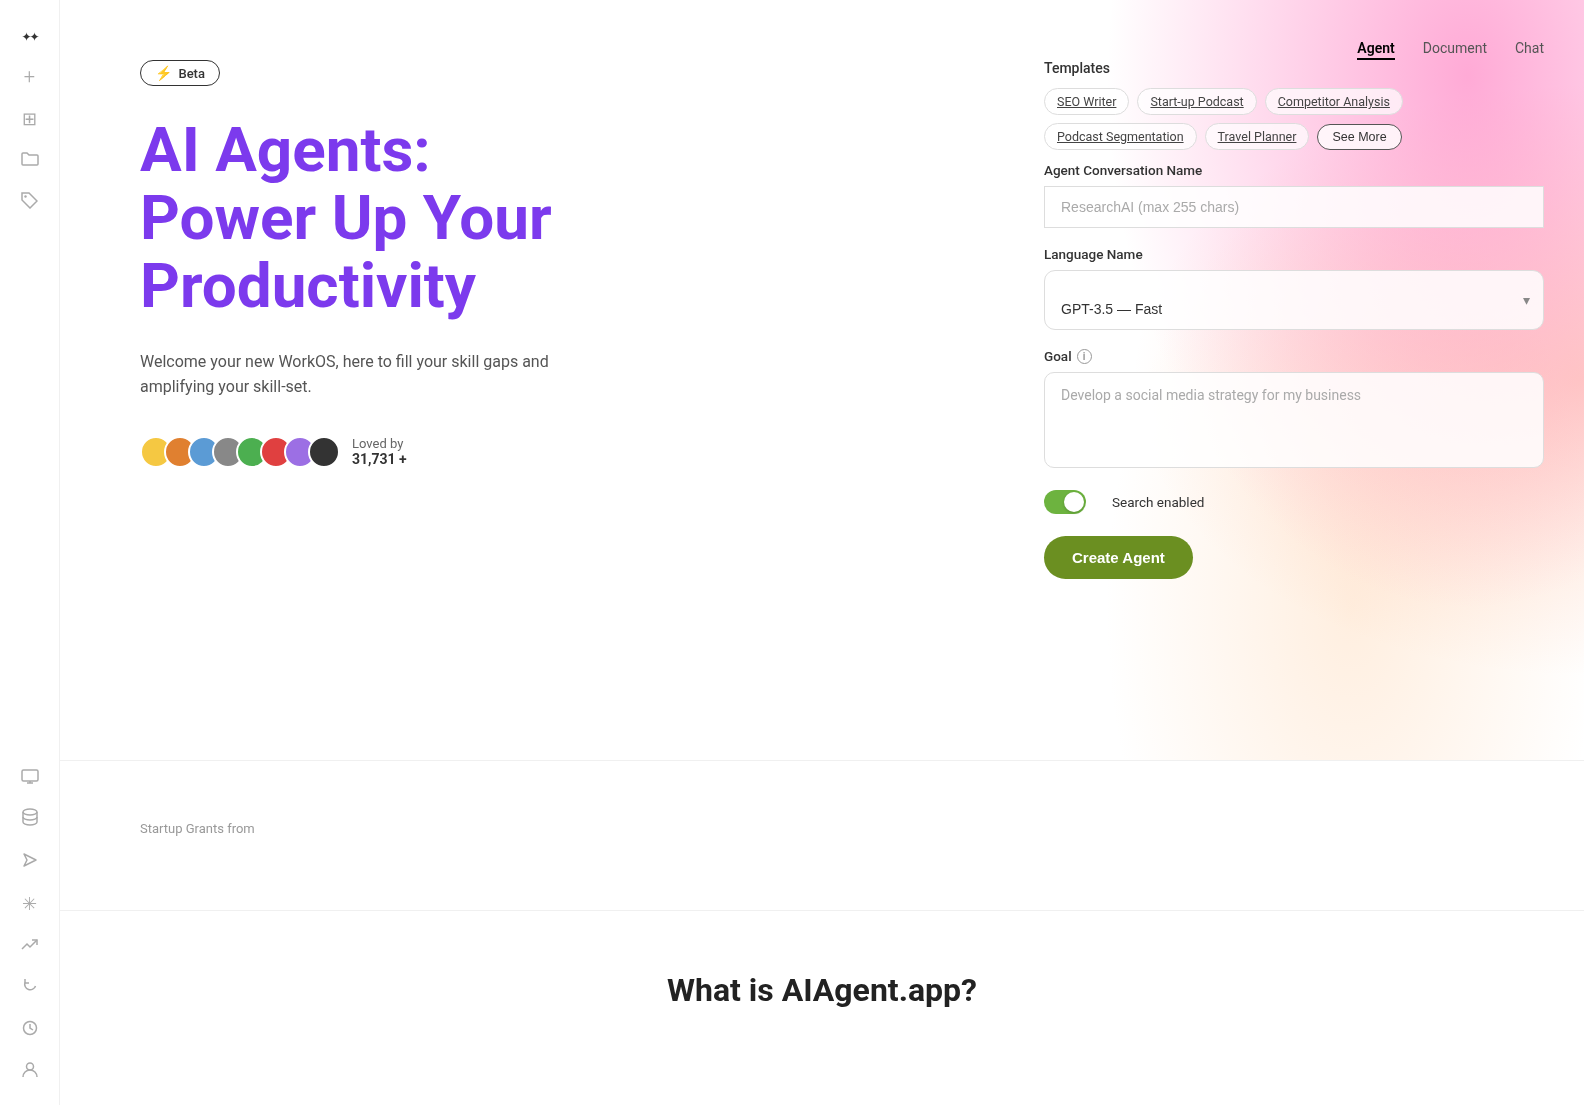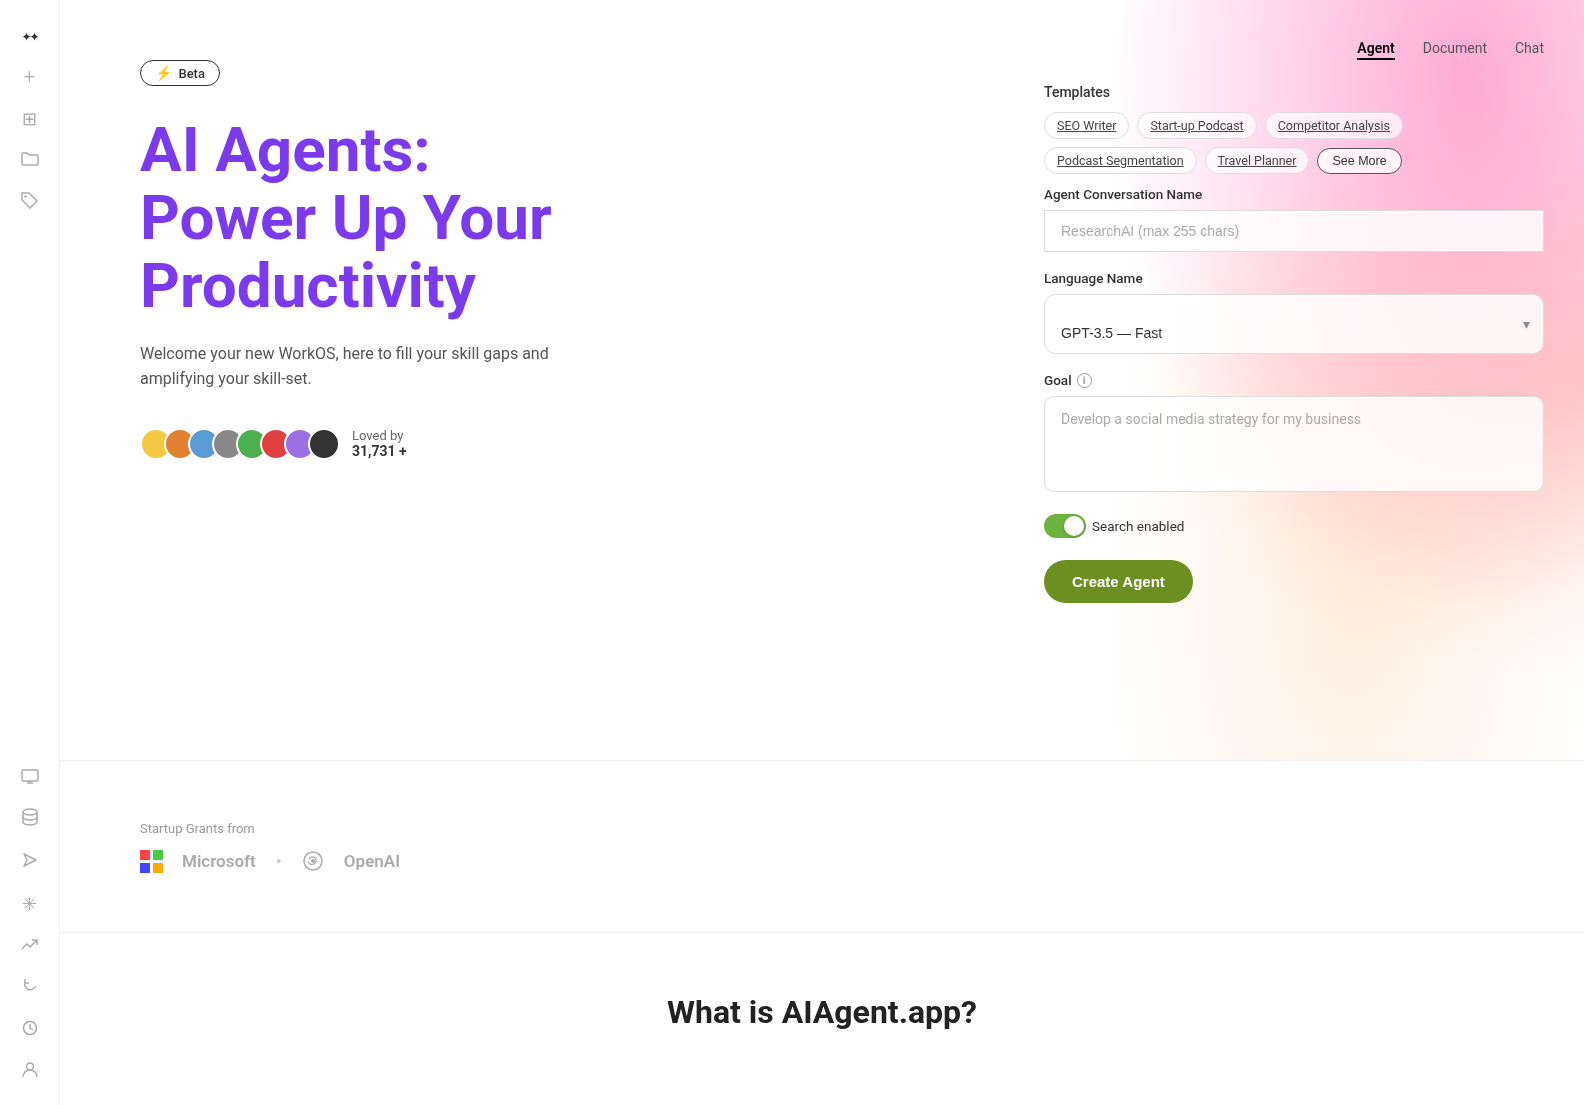--- a/index.html
+++ b/index.html
@@ -88,21 +88,21 @@
 
     .beta-badge .flash {
       font-size: 14px;
     }
 
     .hero-title {
       font-size: 62px;
       font-weight: 700;
       line-height: 1.1;
       color: #7c3aed;
-      margin-bottom: 20px;
+      margin-bottom: 28px;
       max-width: 580px;
     }
 
     .hero-description {
       font-size: 16px;
       color: #555;
       line-height: 1.6;
       max-width: 480px;
       margin-bottom: 36px;
     }
@@ -166,21 +166,20 @@
       position: relative;
       z-index: 2;
       padding: 40px 40px 40px 40px;
     }
 
     
     .nav-tabs {
       display: flex;
       gap: 28px;
       justify-content: flex-end;
-      margin-bottom: 24px;
     }
 
     .nav-tab {
       font-size: 14px;
       color: #555;
       cursor: pointer;
       padding-bottom: 2px;
     }
 
     .nav-tab.active {
@@ -309,21 +308,21 @@
       margin-bottom: 18px;
       font-family: inherit;
       transition: border-color 0.15s;
     }
     .form-textarea::placeholder { color: #aaa; }
 
     
     .toggle-row {
       display: flex;
       align-items: center;
-      gap: 6px;
+      gap: 26px;
       margin-bottom: 22px;
     }
 
     .toggle {
       width: 42px;
       height: 24px;
       border-radius: 12px;
       background: #6db33f;
       position: relative;
       cursor: pointer;
@@ -603,36 +602,19 @@
 
         
         <button class="create-btn">Create Agent</button>
 
       </div>
     </div>
   </div>
 
   <div class="grants-section">
     <div class="grants-label">Startup Grants from</div>
-    <div class="grants-logos">
-
-      <div class="ms-logo">
-        <div class="ms-square" style="background:#f44;"></div>
-        <div class="ms-square" style="background:#4c4;"></div>
-        <div class="ms-square" style="background:#44f;"></div>
-        <div class="ms-square" style="background:#fa0;"></div>
-      </div>
-      <span class="logo-name">Microsoft</span>
-      <span class="dot-sep">•</span>
-      <svg width="22" height="22" viewBox="0 0 22 22">
-        <circle cx="11" cy="11" r="9" stroke="#aaa" stroke-width="1.5" fill="none"></circle>
-        <path d="M7 9.5c0-2.5 4-3.5 6-1.5s1 5-1 6-5.5 0-6-2.5" stroke="#aaa" stroke-width="1.2" fill="none"></path>
-        <circle cx="11" cy="11" r="2" fill="#aaa"></circle>
-      </svg>
-      <span class="logo-name">OpenAI</span>
-    </div>
   </div>
 
   <div class="what-section">
     <h2 class="what-title">What is AIAgent.app?</h2>
   </div>
 
 </div>
 
 </body></html>

